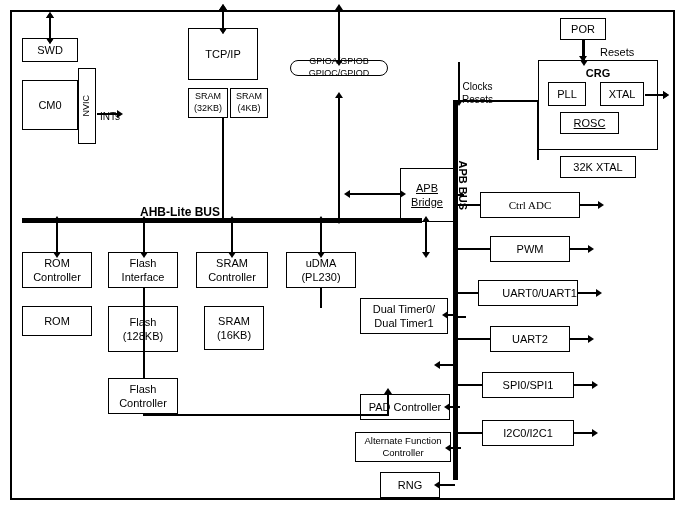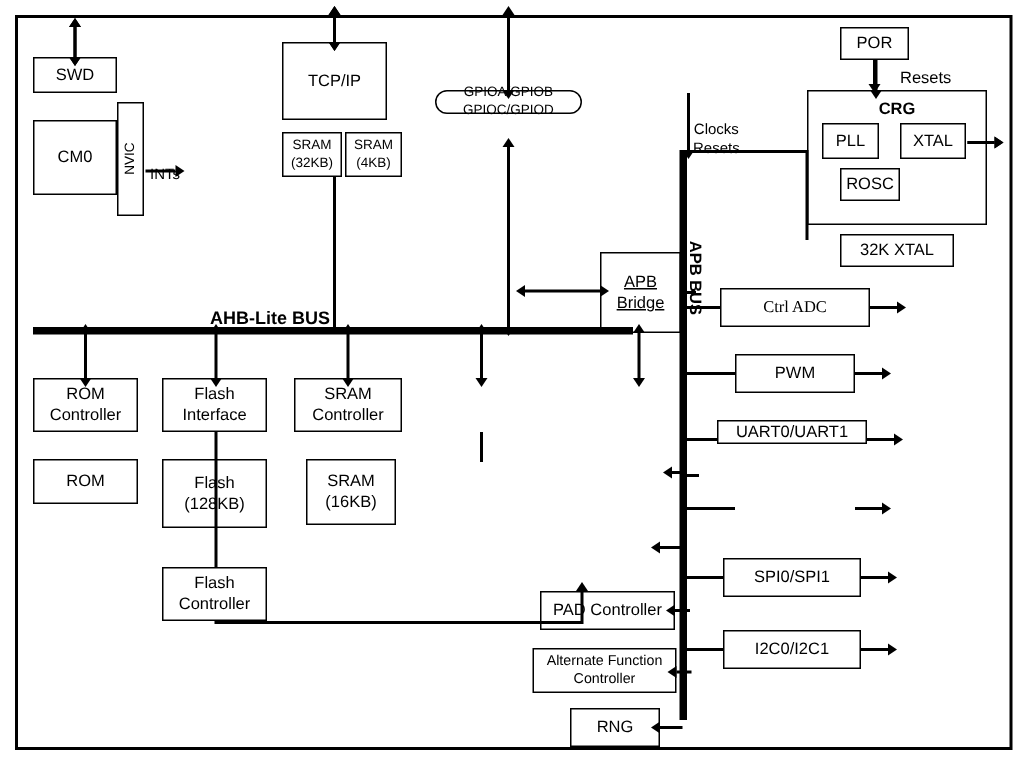--- a/index.html
+++ b/index.html
@@ -249,25 +249,31 @@
   <div class="box" style="left:196px;top:252px;width:72px;height:36px;">
     <span>SRAM<br>Controller</span>
   </div>
 
   <div class="box" style="left:204px;top:306px;width:60px;height:44px;">
     <span>SRAM<br>(16KB)</span>
   </div>
 
   <div class="arrow-both-v" style="left:231px;top:222px;height:30px;"></div>
 
+  <div class="box" style="left:286px;top:252px;width:70px;height:36px;">
+    <span>uDMA<br>(PL230)</span>
+  </div>
 
   <div class="arrow-both-v" style="left:320px;top:222px;height:30px;"></div>
 
   <div class="vline" style="left:320px;top:288px;height:20px;"></div>
 
+  <div class="box" style="left:360px;top:298px;width:88px;height:36px;">
+    <span>Dual Timer0/<br>Dual Timer1</span>
+  </div>
 
   <div class="arrow-left" style="position:absolute;left:448px;top:314px;width:10px;height:2px;background:#000;"></div>
 
 
   <div class="arrow-left" style="position:absolute;left:440px;top:364px;width:15px;height:2px;background:#000;"></div>
 
   <div class="box" style="left:360px;top:394px;width:90px;height:26px;">
     <span>PAD Controller</span>
   </div>
 
@@ -300,21 +306,21 @@
   </div>
 
   <div class="box" style="left:548px;top:82px;width:38px;height:24px;">
     <span>PLL</span>
   </div>
 
   <div class="box" style="left:600px;top:82px;width:44px;height:24px;">
     <span>XTAL</span>
   </div>
 
-  <div class="box" style="left:560px;top:112px;width:40px;height:22px;">
+  <div class="box" style="left:560px;top:112px;width:59px;height:22px;text-decoration:underline;">
     <span>ROSC</span>
   </div>
 
   <div class="box" style="left:560px;top:156px;width:76px;height:22px;justify-content:center;">
     <span>32K XTAL</span>
   </div>
 
   <div class="arrow-right" style="position:absolute;left:645px;top:94px;width:18px;height:2px;background:#000;"></div>
 
   <div class="arrow-right" style="position:absolute;left:645px;top:94px;width:18px;height:2px;background:#000;"></div>
@@ -331,27 +337,30 @@
 
   <div style="position:absolute;left:456px;top:204px;width:24px;height:2px;background:#000;"></div>
 
   <div class="box" style="left:490px;top:236px;width:80px;height:26px;">
     <span>PWM</span>
   </div>
 
   <div class="arrow-right" style="position:absolute;left:570px;top:248px;width:18px;height:2px;background:#000;"></div>
   <div style="position:absolute;left:456px;top:248px;width:34px;height:2px;background:#000;"></div>
 
-  <div class="box" style="left:478px;top:280px;width:100px;height:16px;">
+  <div class="box" style="left:478px;top:280px;width:100px;height:26px;justify-content:flex-end;">
     <span>UART0/UART1</span>
   </div>
 
   <div class="arrow-right" style="position:absolute;left:578px;top:292px;width:18px;height:2px;background:#000;"></div>
   <div style="position:absolute;left:456px;top:292px;width:22px;height:2px;background:#000;"></div>
 
+  <div class="box" style="left:490px;top:326px;width:80px;height:26px;">
+    <span>UART2</span>
+  </div>
 
   <div class="arrow-right" style="position:absolute;left:570px;top:338px;width:18px;height:2px;background:#000;"></div>
   <div style="position:absolute;left:456px;top:338px;width:34px;height:2px;background:#000;"></div>
 
   <div class="box" style="left:482px;top:372px;width:92px;height:26px;">
     <span>SPI0/SPI1</span>
   </div>
 
   <div class="arrow-right" style="position:absolute;left:574px;top:384px;width:18px;height:2px;background:#000;"></div>
   <div style="position:absolute;left:456px;top:384px;width:26px;height:2px;background:#000;"></div>

